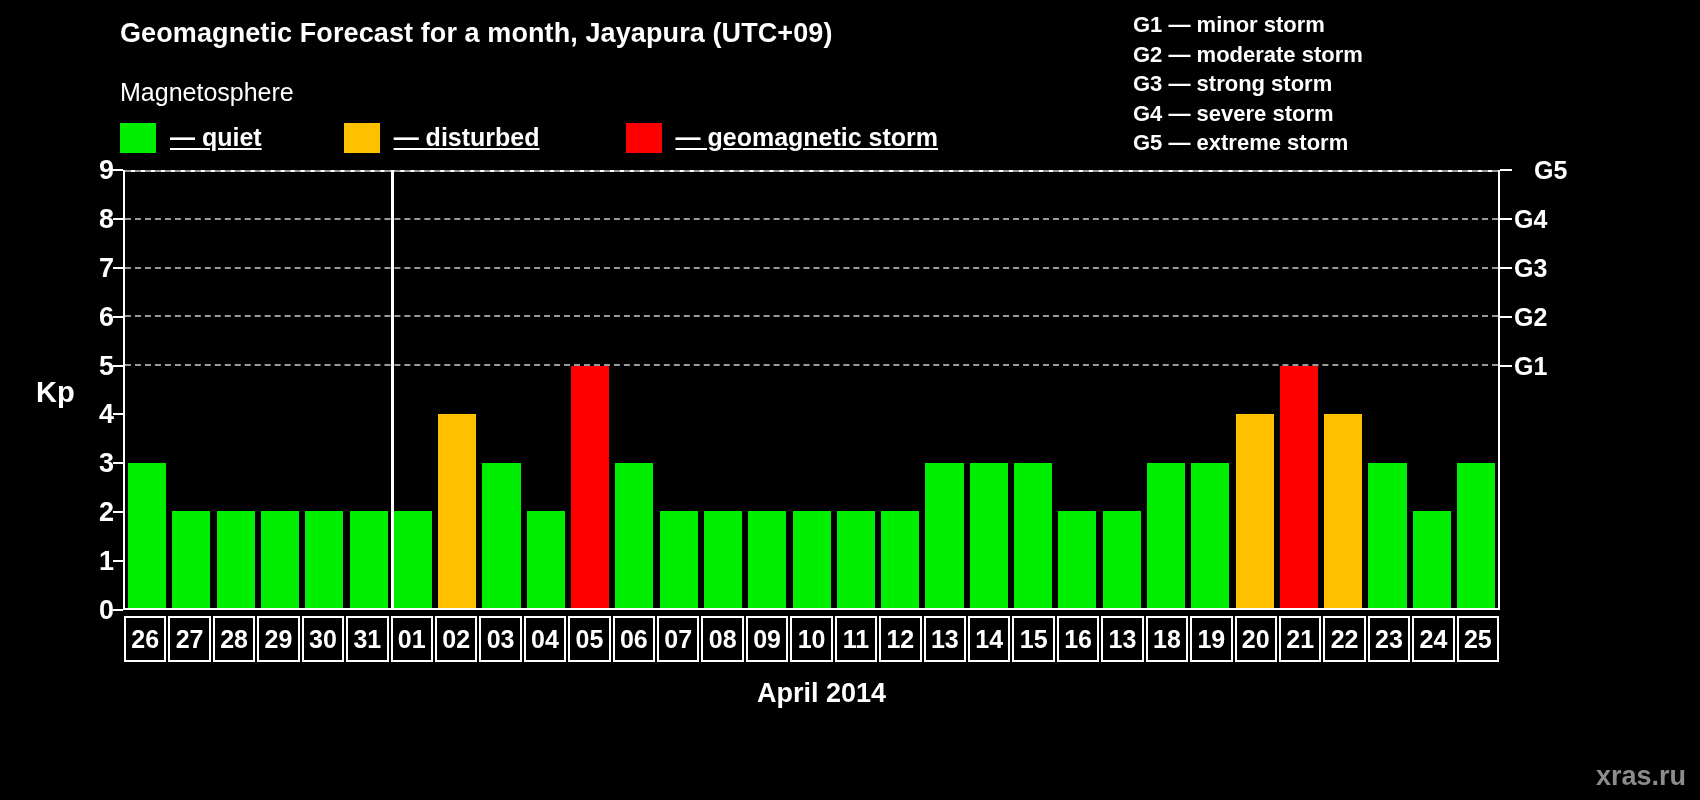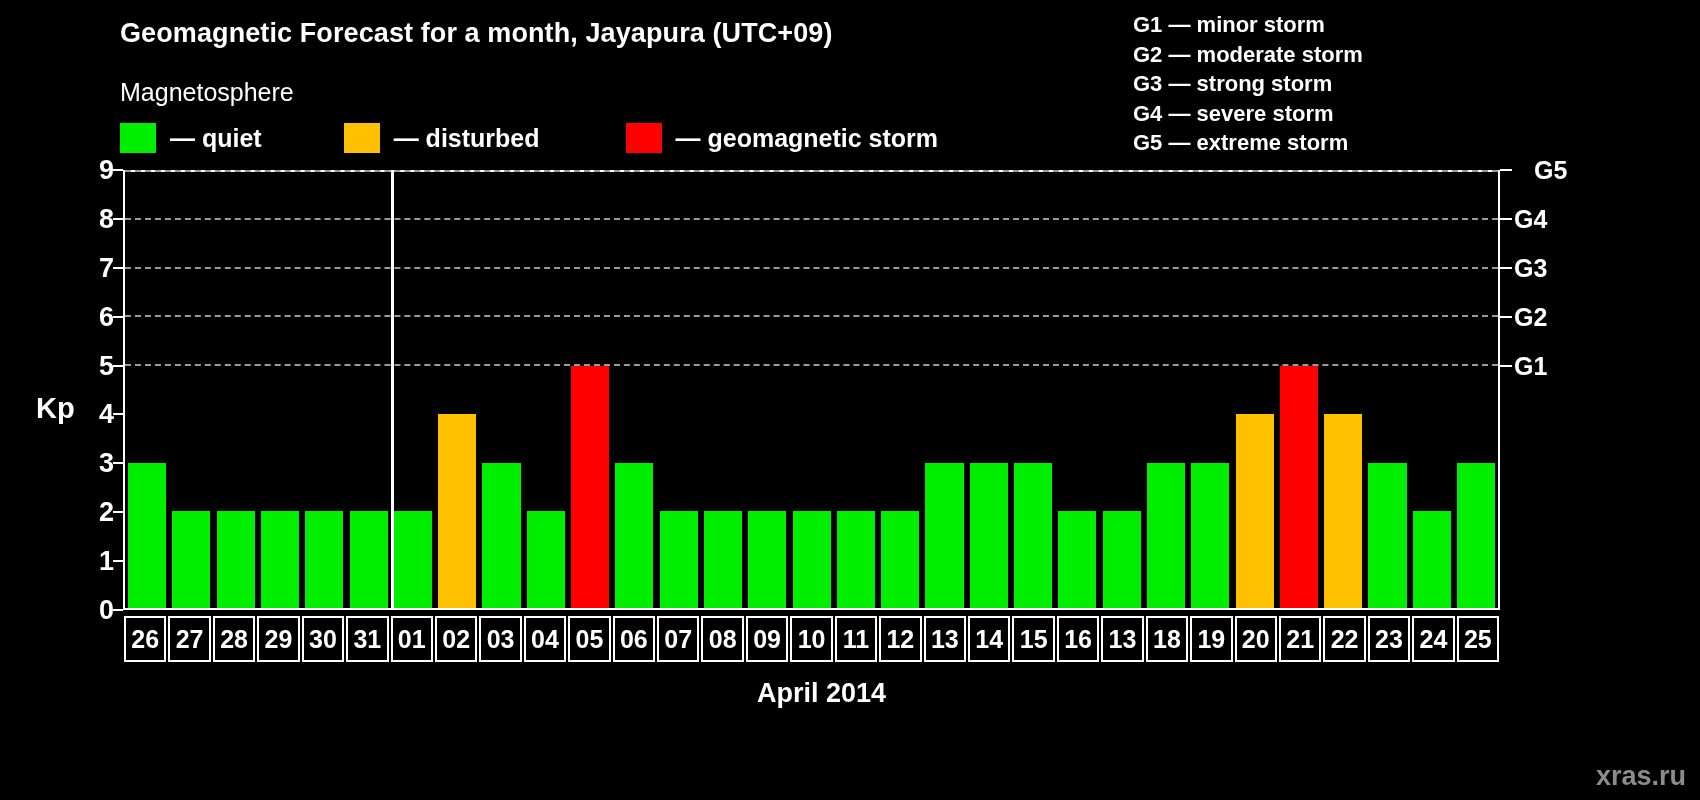--- a/index.html
+++ b/index.html
@@ -19,21 +19,21 @@
 
   
   #magnetosphere-label {
     position:absolute; left:120px; top:78px;
     font-size:25px; font-weight:normal;
   }
   #legend-row {
     position:absolute; left:120px; top:122px;
     display:flex; align-items:center; height:32px;
   }
-  .legend-item { display:flex; align-items:center; }
+  .legend-item { display:flex; align-items:flex-start;text-decoration:underline; }
   .legend-swatch { width:36px; height:30px; display:block; }
   .legend-text {
     font-size:25px; font-weight:bold; white-space:nowrap;
     margin-left:14px;
   }
   .legend-gap-a { width:82px; }
   .legend-gap-b { width:86px; }
 
   
   #g-legend {
@@ -78,21 +78,21 @@
   #y-labels { position:absolute; left:70px; top:170px; width:44px; height:440px; }
   .y-label {
     position:absolute; right:0; font-size:27px; font-weight:bold;
     transform:translateY(-50%); text-align:right; line-height:1;
   }
   .y-tick {
     position:absolute; left:113px; width:10px; height:0;
     border-top:2px solid #ffffff; transform:translateY(-1px);
   }
   #kp-label {
-    position:absolute; left:36px; top:392px;
+    position:absolute; left:36px; top:376px;
     font-size:29px; font-weight:bold;
   }
 
   
   #g-labels { position:absolute; left:1514px; top:170px; width:70px; height:440px; }
   .g-label {
     position:absolute; left:0; font-size:25px; font-weight:bold;
     transform:translateY(-50%); line-height:1;
   }
   .g-tick {

